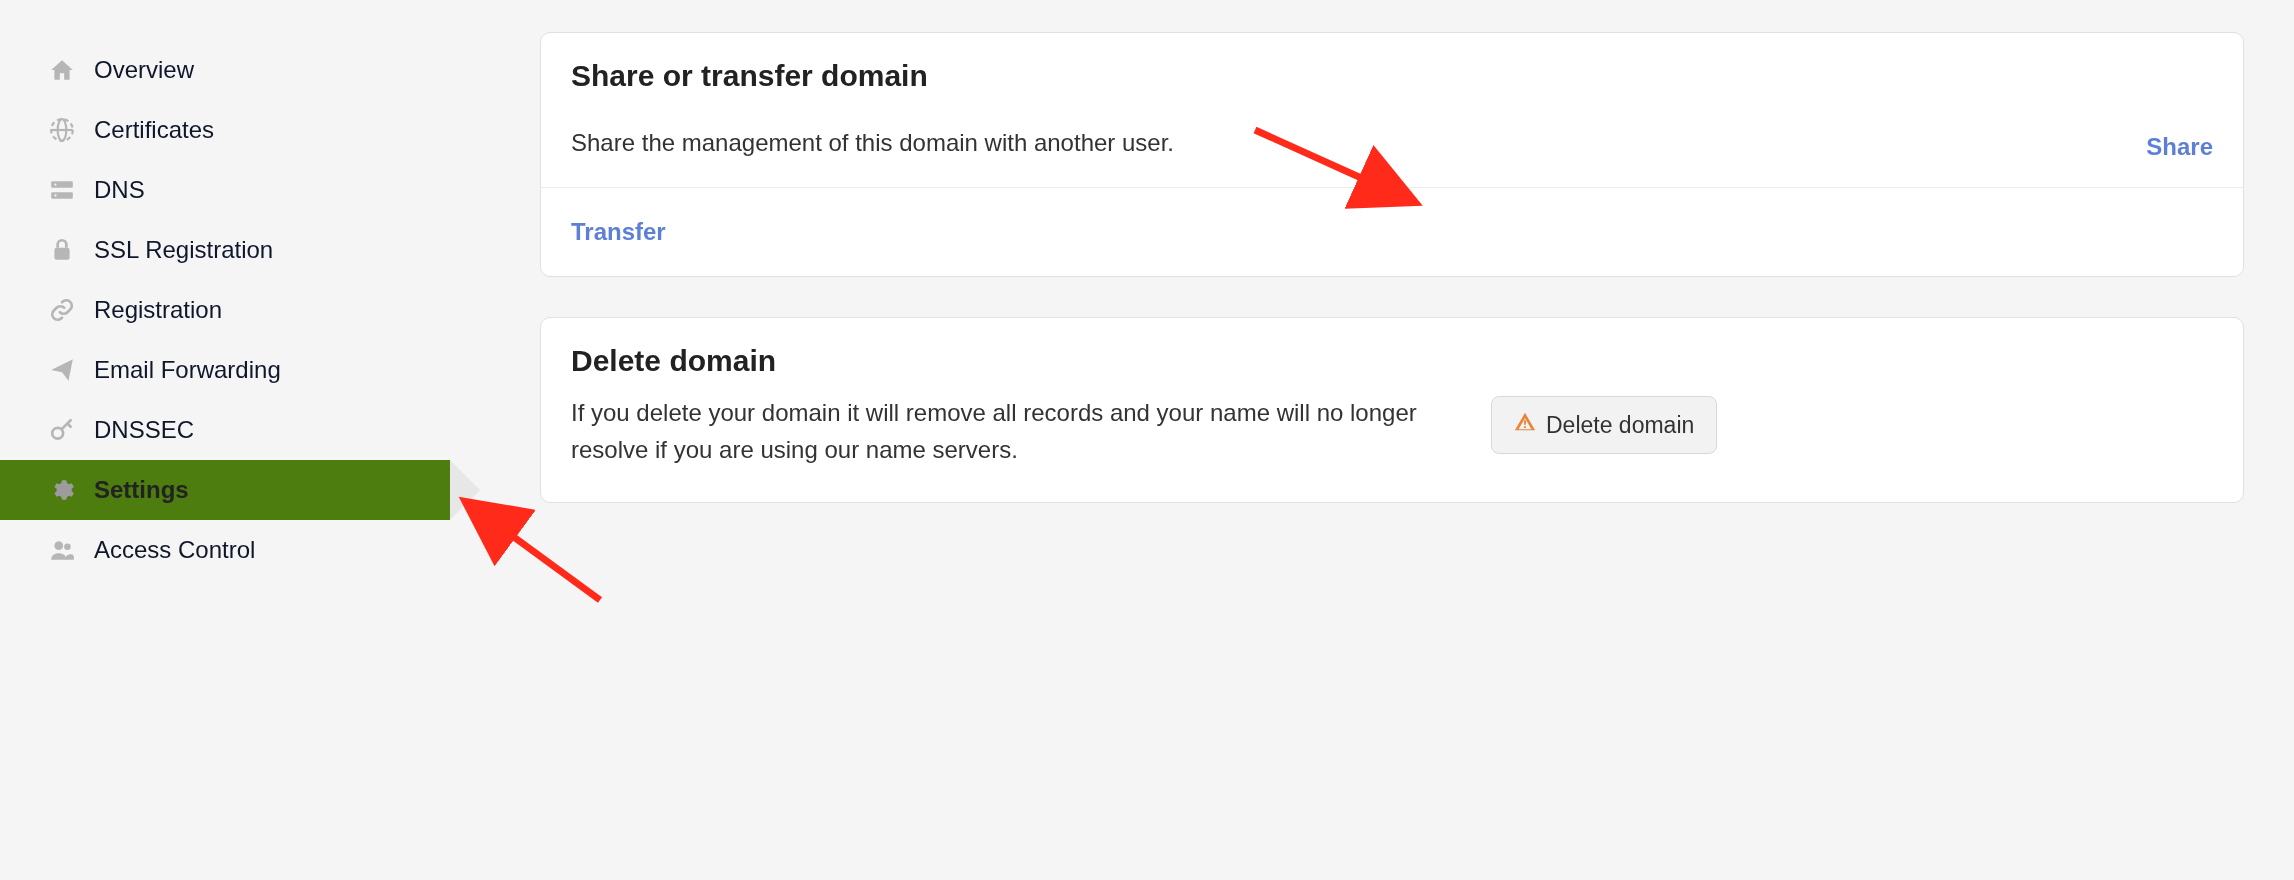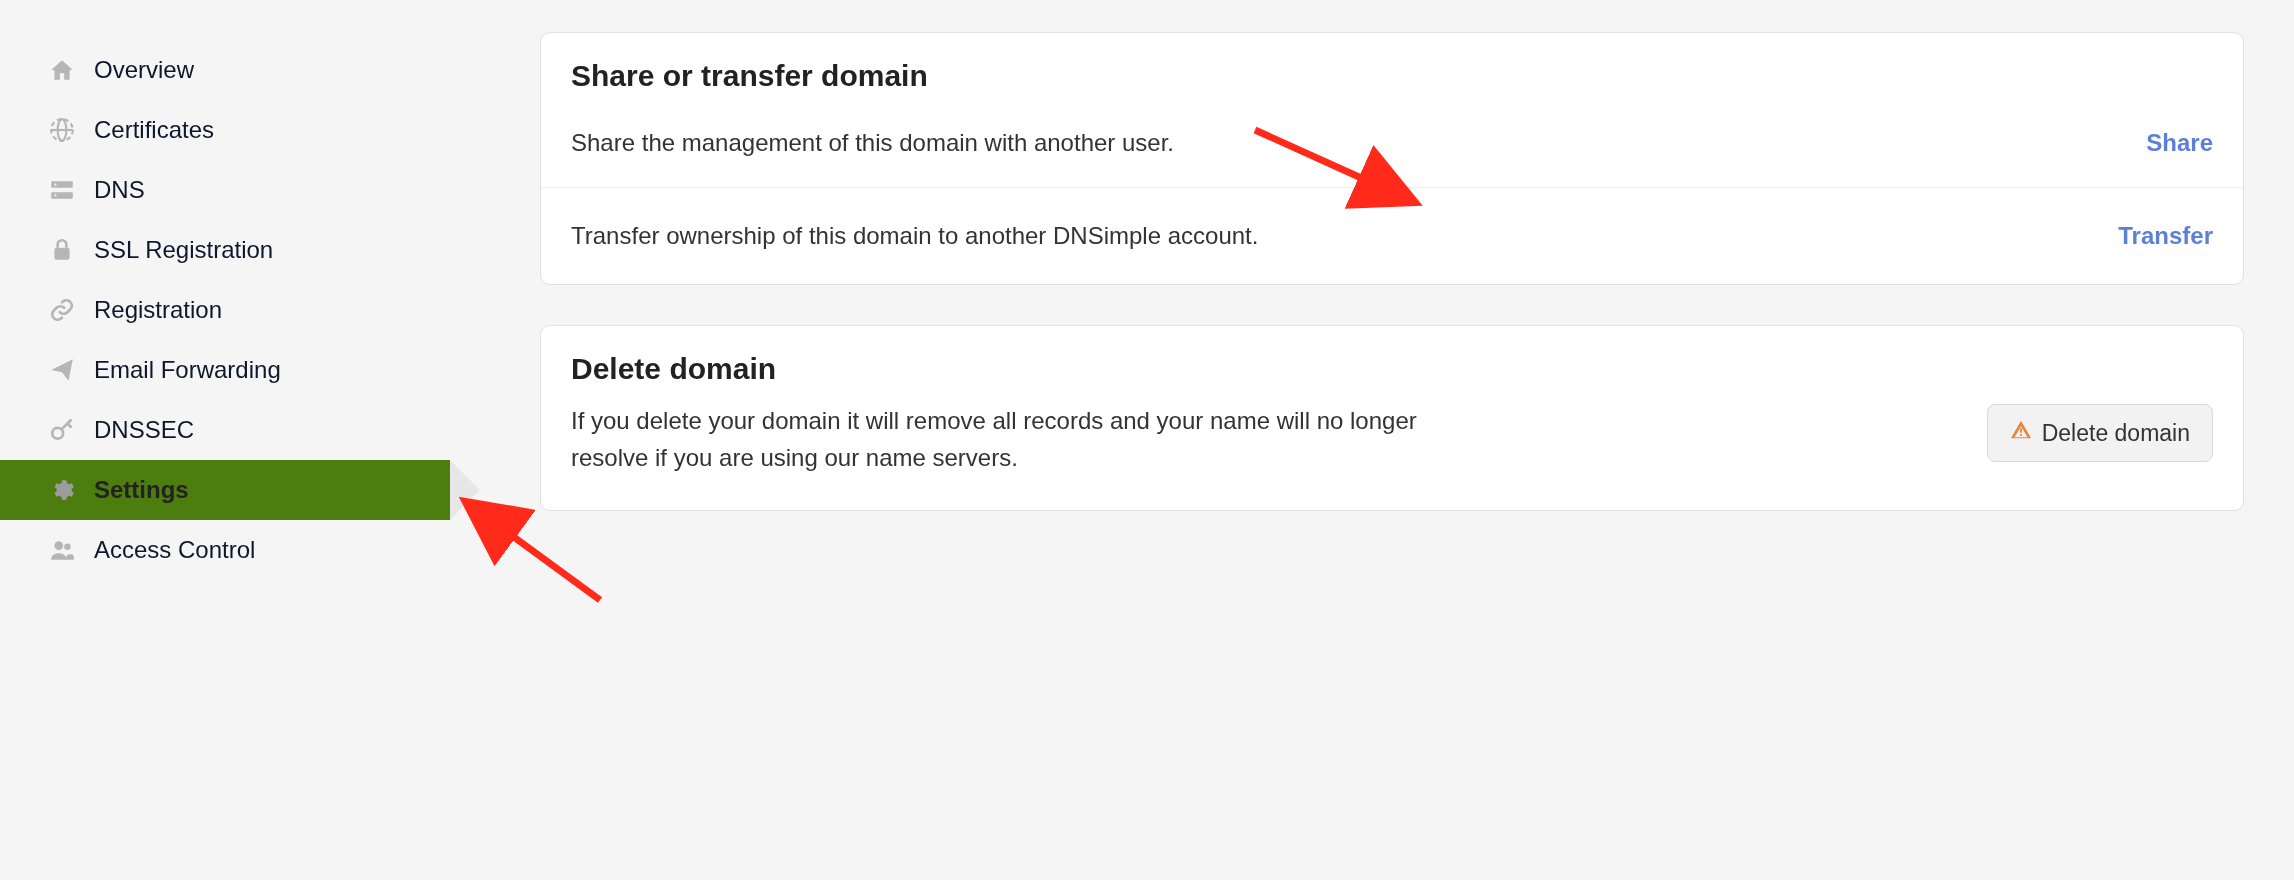--- a/index.html
+++ b/index.html
@@ -76,21 +76,21 @@
   .card-header {
     padding: 26px 30px 10px 30px;
   }
   .card-header h2 {
     font-size: 30px;
     font-weight: 700;
     color: #222;
   }
   .card-row {
     display: flex;
-    align-items: center;
+    align-items: flex-end;
     justify-content: space-between;
     padding: 22px 30px 26px 30px;
     gap: 12px;
   }
   .card-row + .card-row {
     border-top: 1px solid #eee;
     padding: 30px 30px;
   }
   .card-row .desc {
     font-size: 24px;
@@ -101,21 +101,21 @@
   .link-action {
     font-size: 24px;
     font-weight: 700;
     color: #5d7fd6;
     cursor: pointer;
   }
   .delete-card .card-header { padding: 26px 30px 8px 30px; }
   .delete-row {
     display: flex;
     align-items: flex-start;
-    justify-content: space-between;
+    justify-content: flex-start;
     padding: 8px 30px 34px 30px;
   }
   .delete-row .desc {
     font-size: 24px;
     color: #333;
     line-height: 1.55;
     max-width: 920px;
   }
   .delete-btn {
     background: #f2f2f2;
@@ -230,21 +230,20 @@
   <main class="main">
     <section class="card">
       <div class="card-header">
         <h2>Share or transfer domain</h2>
       </div>
       <div class="card-row">
         <div class="desc">Share the management of this domain with another user.</div>
         <a class="link-action">Share</a>
       </div>
       <div class="card-row">
-        <div class="desc">Transfer ownership of this domain to another DNSimple account.</div>
         <a class="link-action">Transfer</a>
       </div>
     </section>
 
     <section class="card delete-card">
       <div class="card-header">
         <h2>Delete domain</h2>
       </div>
       <div class="delete-row">
         <div class="desc">If you delete your domain it will remove all records and your name will no longer resolve if you are using our name servers.</div>

